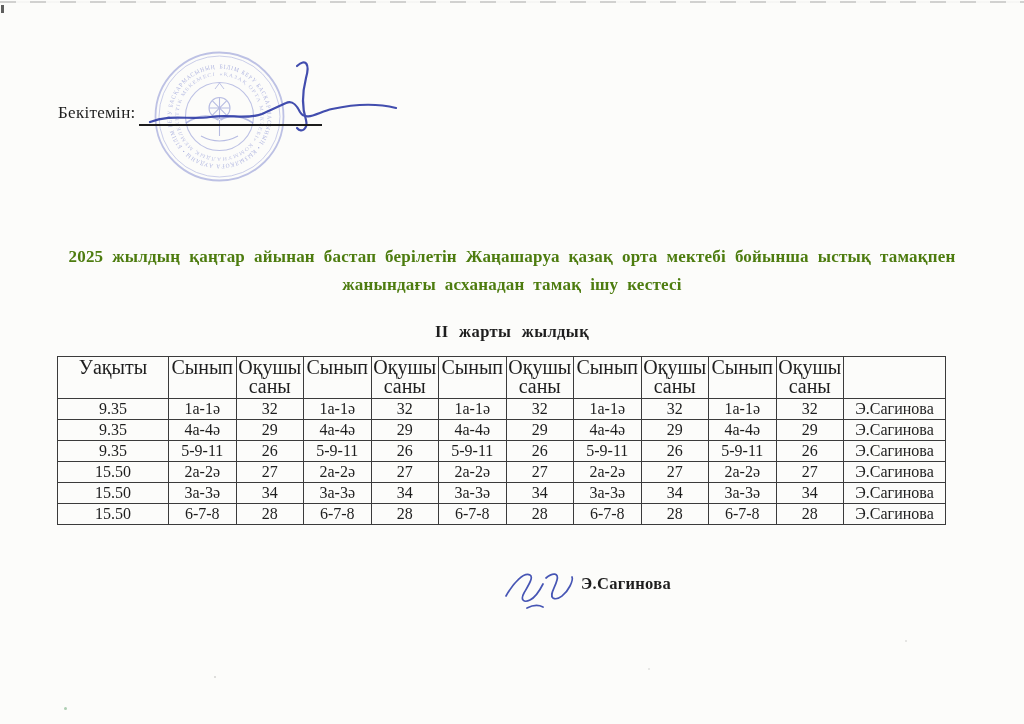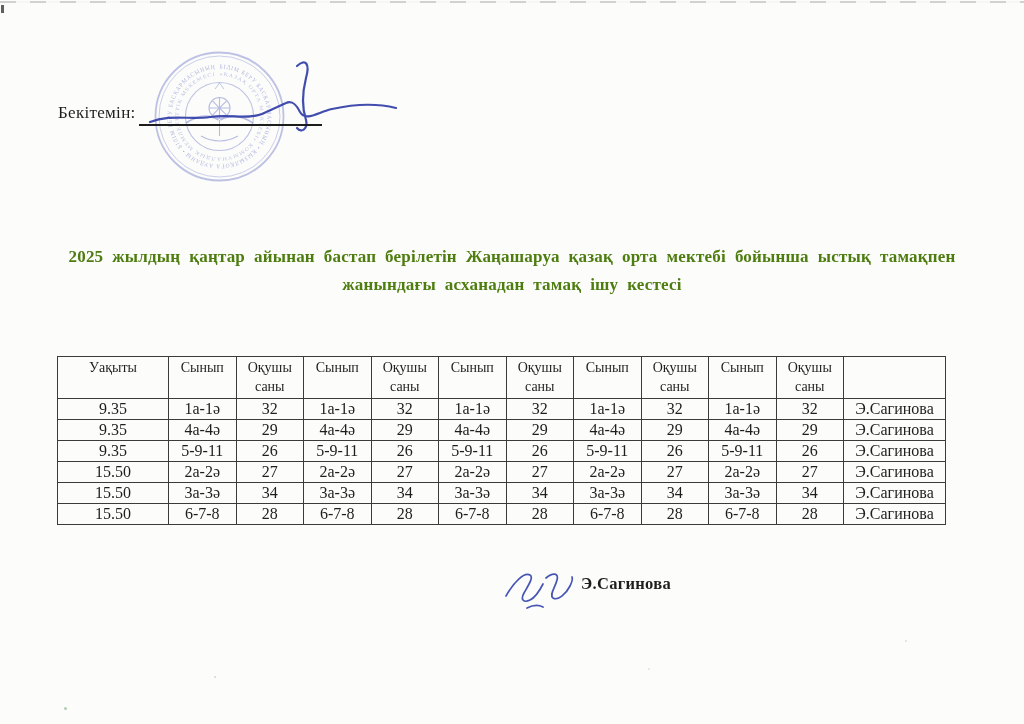--- a/index.html
+++ b/index.html
@@ -56,21 +56,21 @@
     position:absolute;left:57px;top:356px;width:888px;
     border-collapse:collapse;table-layout:fixed;
   }
   table.schedule th,table.schedule td{
     border:1px solid #3b3b3b;
     text-align:center;vertical-align:middle;
     padding:0;font-weight:normal;color:#1e1e1e;
     overflow:hidden;
   }
   table.schedule thead tr.r1 th{height:22px;font-size:16.5px;}
-  table.schedule thead tr.r2 th{height:40px;font-size:14px;line-height:19px;vertical-align:top;padding-top:1px;}
+  table.schedule thead tr.r2 th{height:40px;font-size:20px;line-height:19px;vertical-align:top;padding-top:1px;}
   table.schedule tbody td{height:20px;font-size:16px;}
 
   .footer-label{
     position:absolute;left:324px;top:574px;
     font-weight:bold;font-size:16.5px;word-spacing:6px;letter-spacing:.3px;
   }
   .footer-name{
     position:absolute;left:581px;top:574px;
     font-weight:bold;font-size:16.5px;letter-spacing:.3px;
   }
@@ -121,20 +121,21 @@
     </g>
   </svg>
 
   <div class="approve-label">Бекітемін:</div>
   <div class="sign-line"></div>
 
   <div class="title">
     <div>2025 жылдың қаңтар айынан бастап берілетін Жаңашаруа қазақ орта мектебі бойынша ыстық тамақпен</div>
     <div>жанындағы асханадан тамақ ішу кестесі</div>
   </div>
+  <div class="subtitle">ІІ жарты жылдық</div>
 
   <table class="schedule">
     <colgroup>
       <col style="width:111px">
       <col style="width:67.5px">
         <col style="width:67.5px">
       <col style="width:67.5px">
         <col style="width:67.5px">
       <col style="width:67.5px">
         <col style="width:67.5px">

